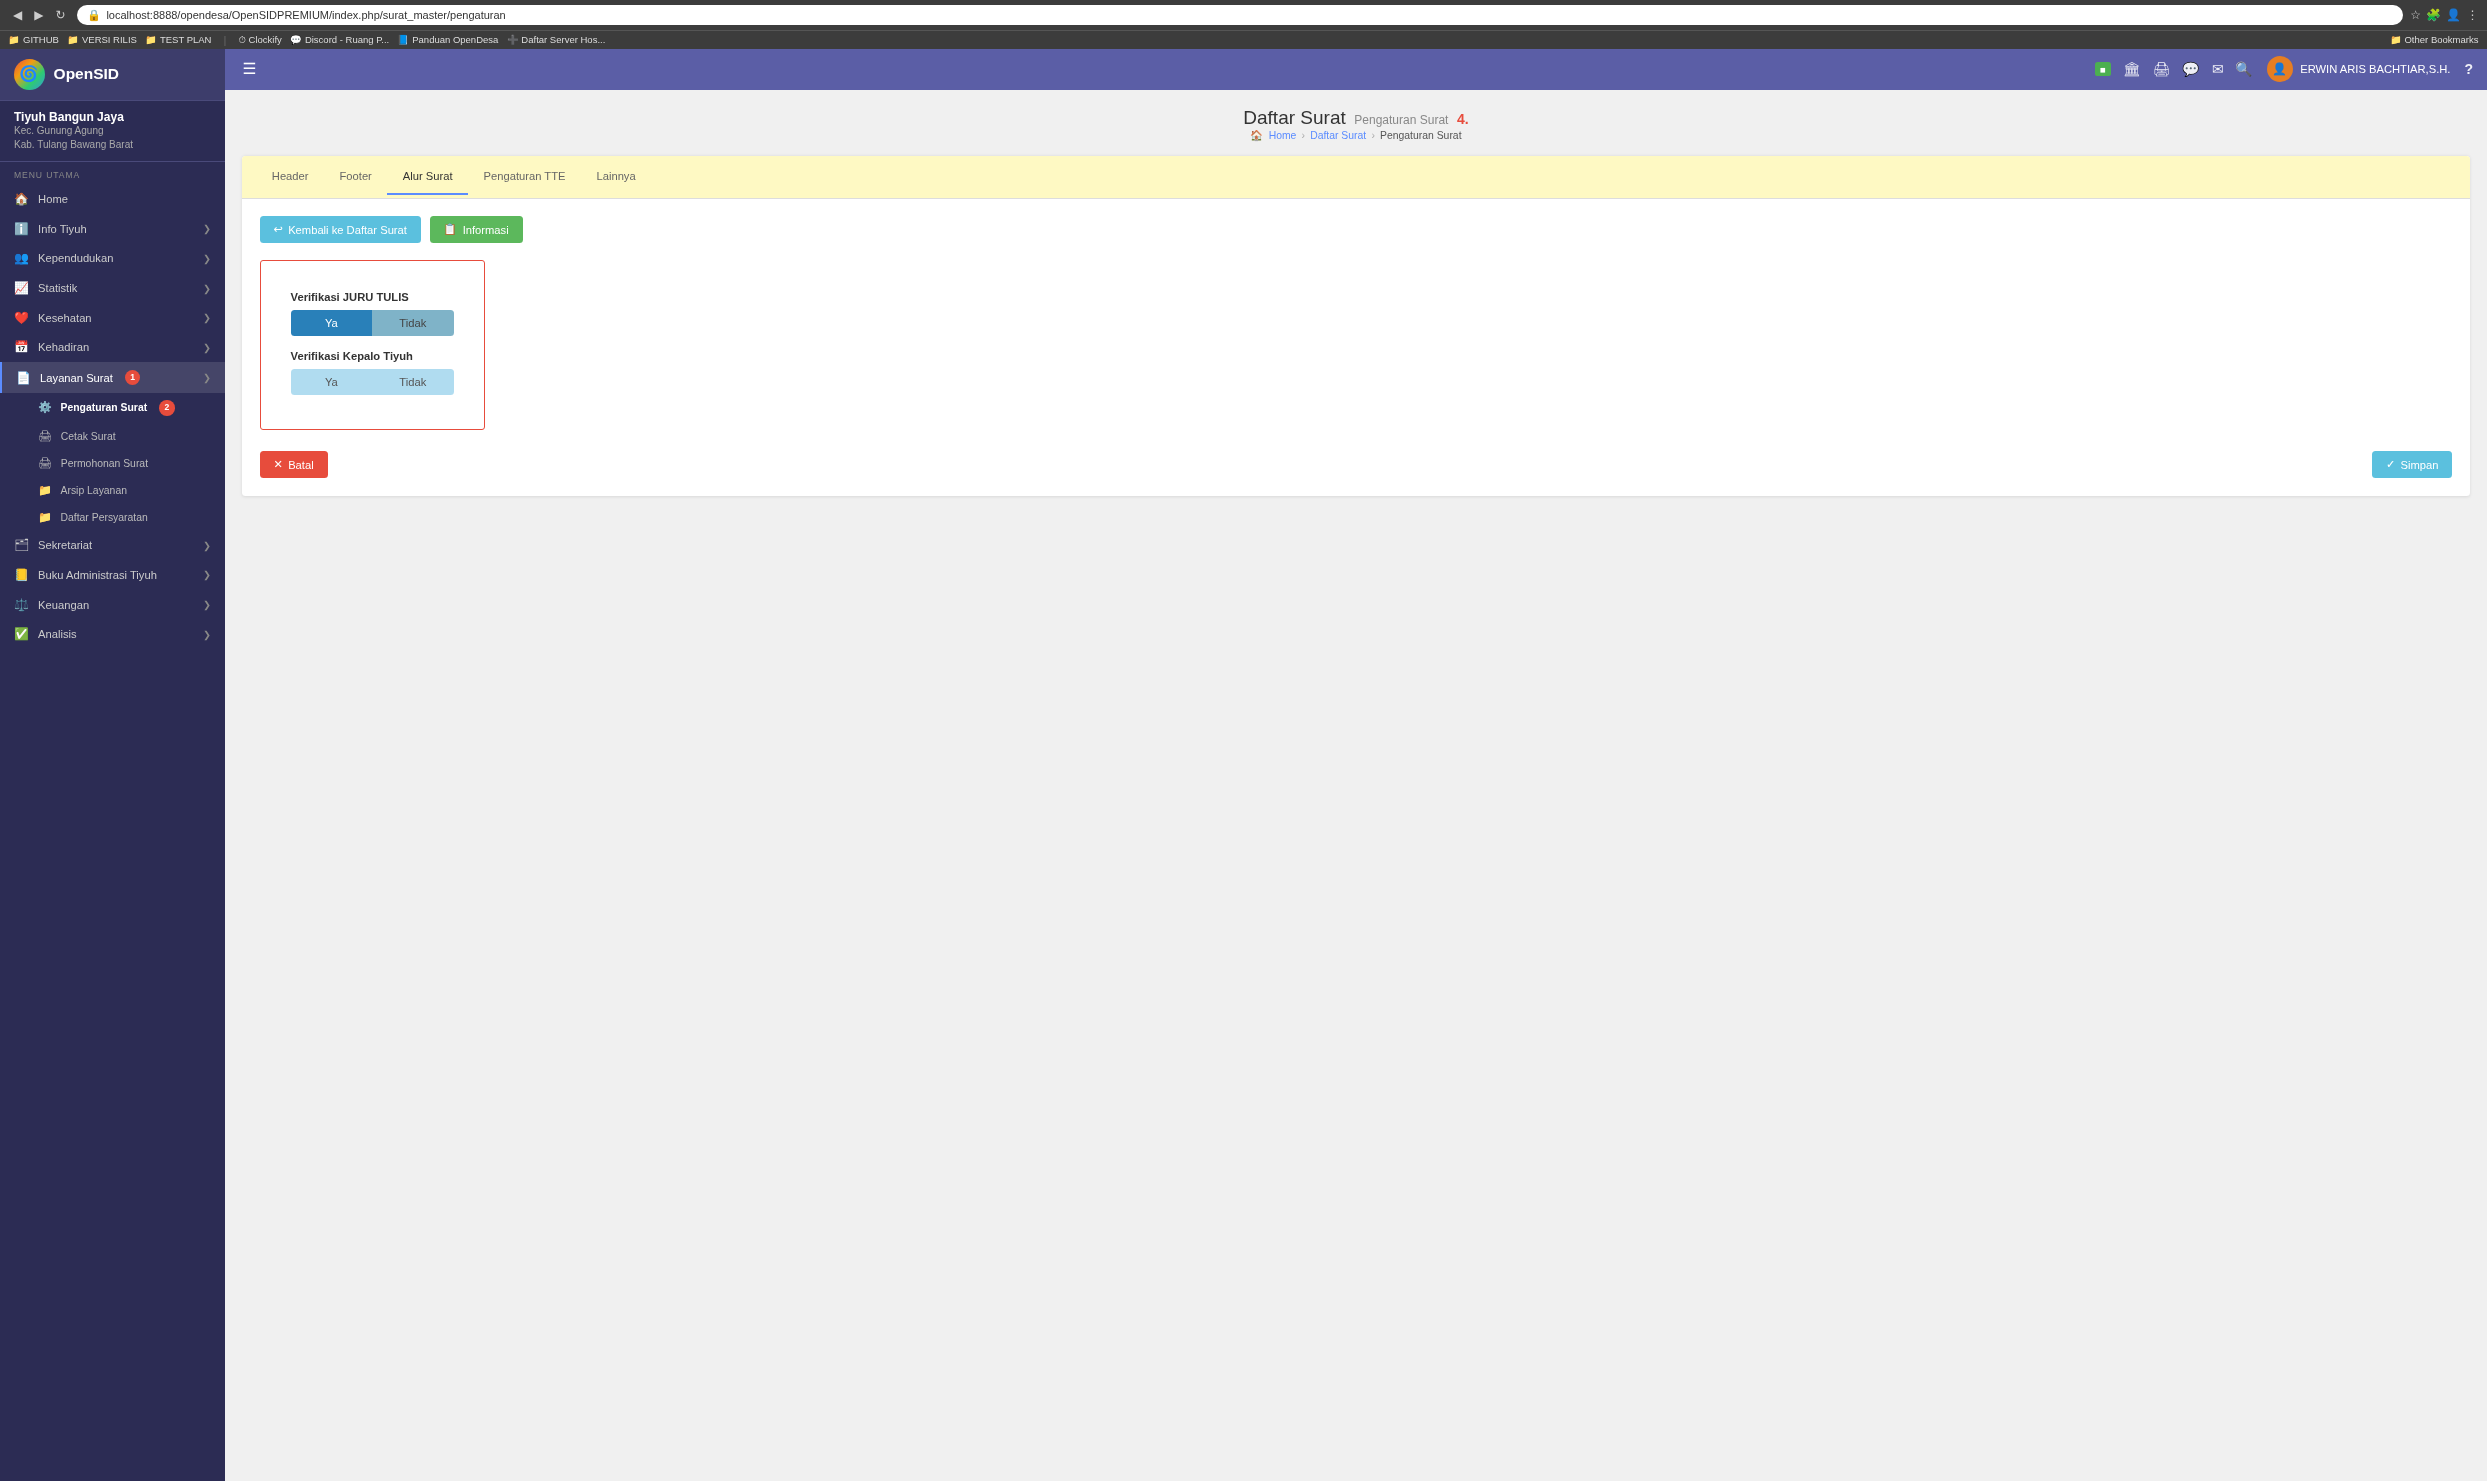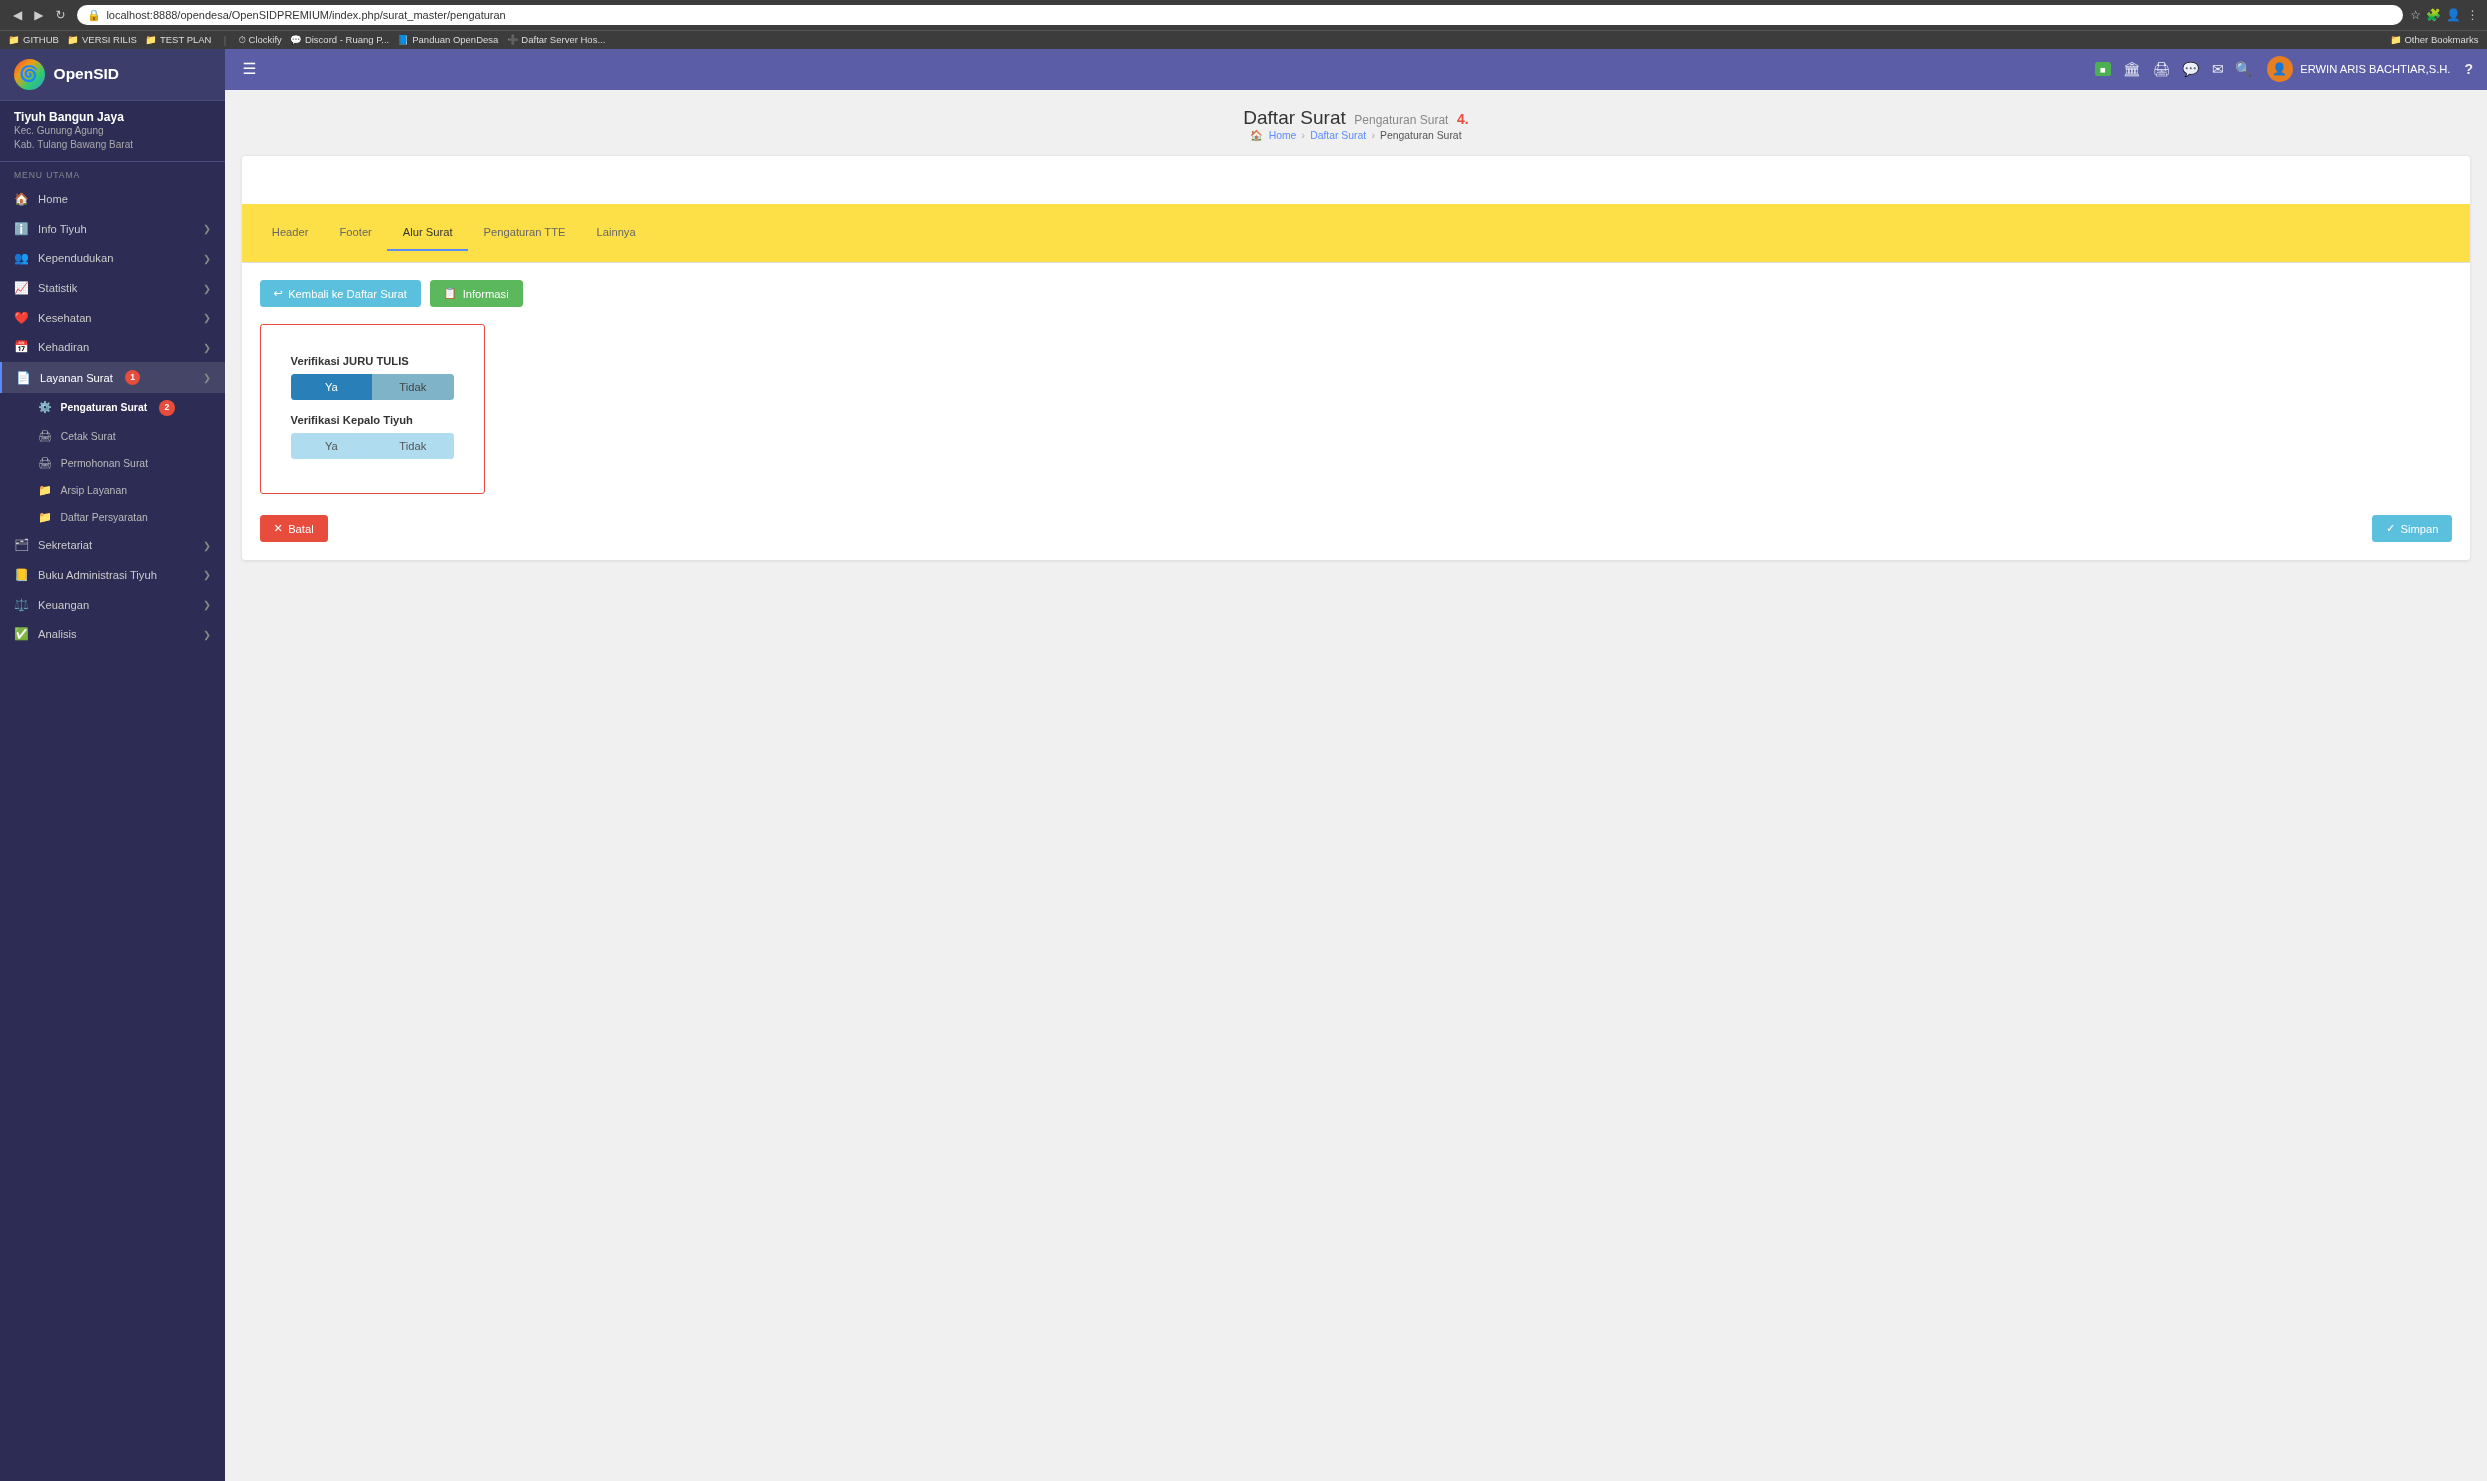--- a/index.html
+++ b/index.html
@@ -64,21 +64,21 @@
     .page-subtitle { font-size: 12px; color: #888; }
     .breadcrumb { display: flex; align-items: center; gap: 5.2px; font-size: 10.4px; color: #888; }
     .breadcrumb-sep { color: #aaa; }
     .breadcrumb-link { color: #5b8cff; text-decoration: none; cursor: pointer; }
     .breadcrumb-current { color: #555; }
 
     
     .card { background: white; border-radius: 3.5px; box-shadow: 0 0.9px 3.5px rgba(0,0,0,0.1); overflow: hidden; }
 
     
-    .tabs { display: flex; border-bottom: 0.9px solid #ddd; padding: 12px 14px; background: #fde047; margin-top: 48px; }
+    .tabs { display: flex; border-bottom: 0.9px solid #ddd; padding: 4px 14px; background: #fef9c3; }
     .tab { padding: 10.4px 15.5px; cursor: pointer; font-size: 11.2px; color: #666; border-bottom: 2.6px solid transparent; margin-bottom: -0.9px; }
     .tab.active { color: #333; border-bottom-color: #5b8cff; font-weight: 500; }
 
     
     .card-body { padding: 17.3px; }
 
     
     .action-row { display: flex; gap: 8.6px; margin-bottom: 17.3px; }
     .btn { display: inline-flex; align-items: center; gap: 5.2px; padding: 7px 14px; border-radius: 3.5px; border: none; cursor: pointer; font-size: 11.2px; font-weight: 500; }
     .btn-back { background: #5bc0de; color: white; }

